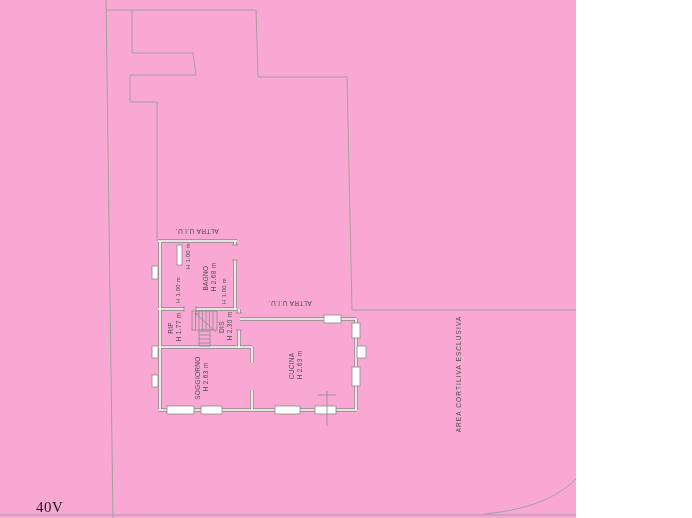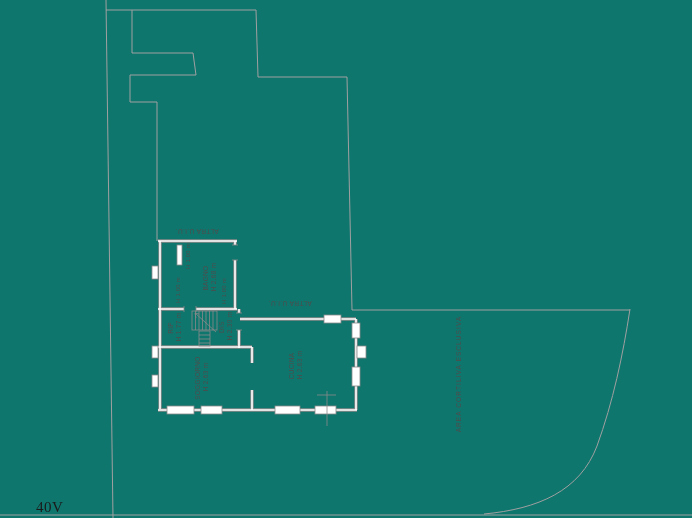--- a/index.html
+++ b/index.html
@@ -1,19 +1,19 @@
 <!DOCTYPE html>
 <html><head>
 <meta charset="utf-8">
 <style>
   html,body{margin:0;padding:0;background:#ffffff;}
   .sheet{
     position:relative;
-    width:692px;height:518px;
-    background:#0f766e;
+    width:576px;height:518px;
+    background:#f9a8d4;
     overflow:hidden;
     font-family:"Liberation Sans", sans-serif;
   }
   svg text{
     font-family:"Liberation Sans", sans-serif;
     fill:#4d4d4d;
   }
   .room-label{font-size:6.5px;letter-spacing:.3px;}
   .h-mark{font-size:6px;letter-spacing:.2px;}
   .unit-label{font-size:6.5px;letter-spacing:.4px;}

